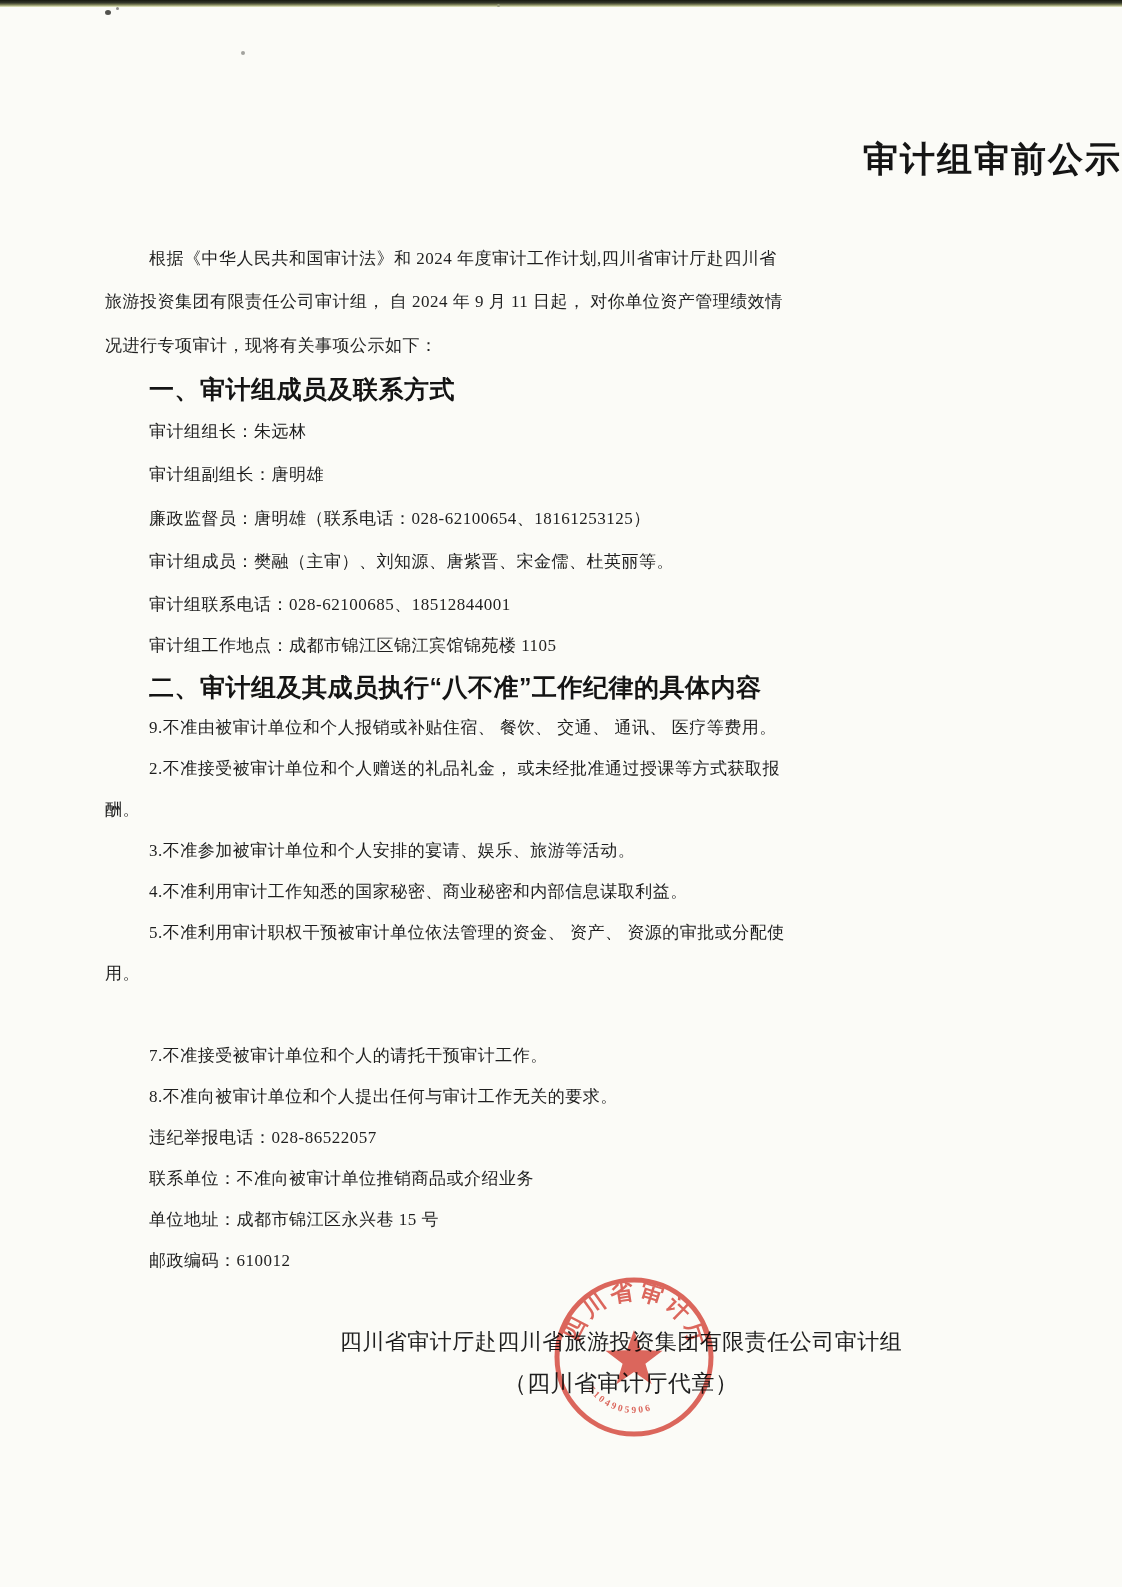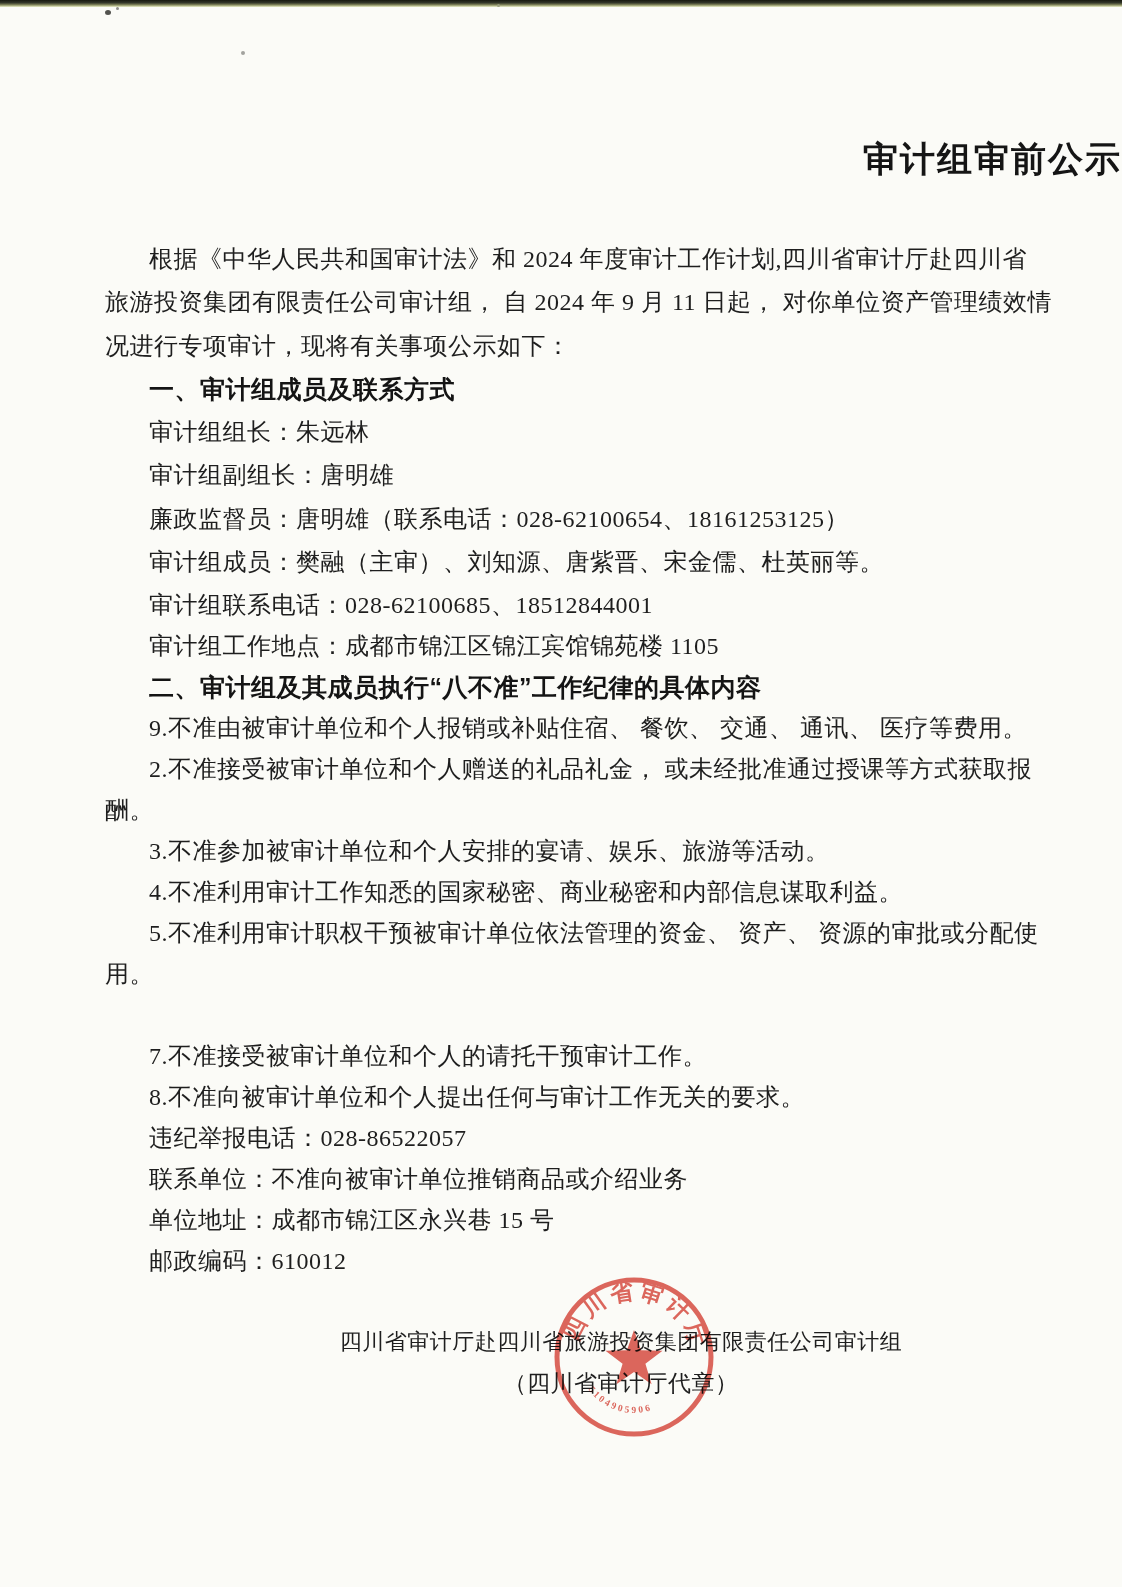--- a/index.html
+++ b/index.html
@@ -22,21 +22,21 @@
   .speck.s3{left:241px;top:51px;width:4px;height:4px;background:#a2a29e;}
   .speck.s4{left:497px;top:4px;width:3px;height:3px;background:#9a9e80;}
   .title{
     position:absolute;top:137px;left:0;width:1122px;height:46px;
     line-height:46px;text-align:right;
     font-size:35px;font-weight:700;letter-spacing:2px;
     color:#151515;margin:0;z-index:2;
   }
   .ln{
     position:absolute;left:105px;width:914px;height:42px;line-height:42px;
-    font-size:24px;letter-spacing:0.5px;white-space:pre;z-index:2;font-family:Liberation Serif, serif;
+    font-size:17px;letter-spacing:0.5px;white-space:pre;z-index:2;font-family:Liberation Serif, serif;
   }
   .indent{padding-left:44px;}
   .hd{
     font-family:"Liberation Sans","DejaVu Sans",sans-serif;
     font-weight:700;font-size:25px;color:#141414;
   }
   .sig{
     position:absolute;left:136px;width:970px;height:42px;line-height:42px;
     text-align:center;font-size:23px;letter-spacing:0.5px;white-space:pre;z-index:2;font-family:Liberation Serif, serif;
   }

